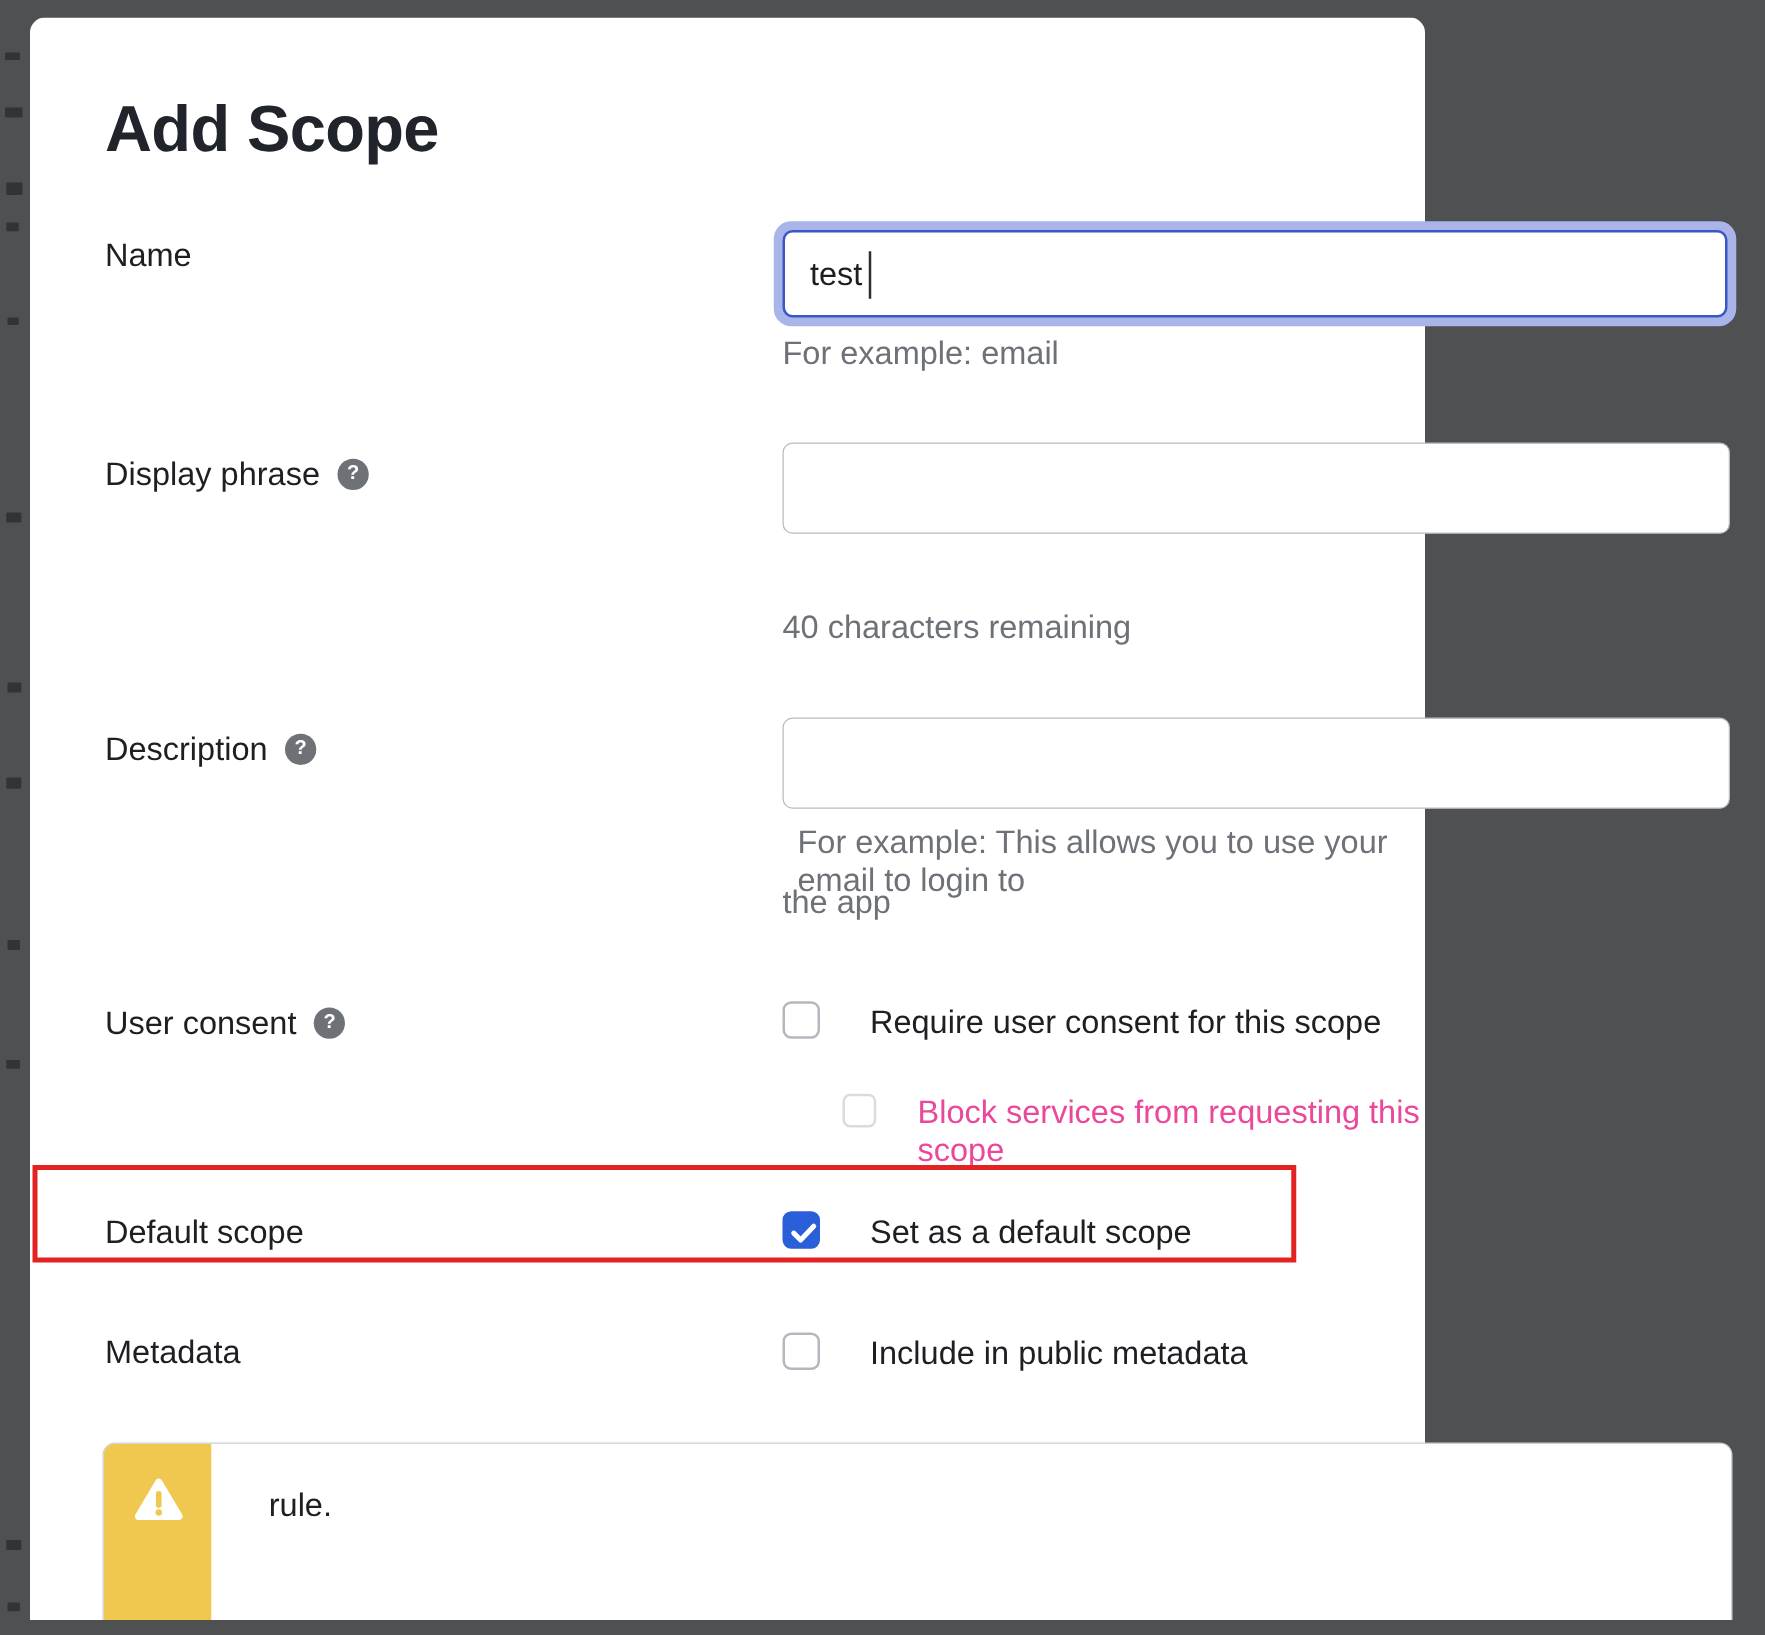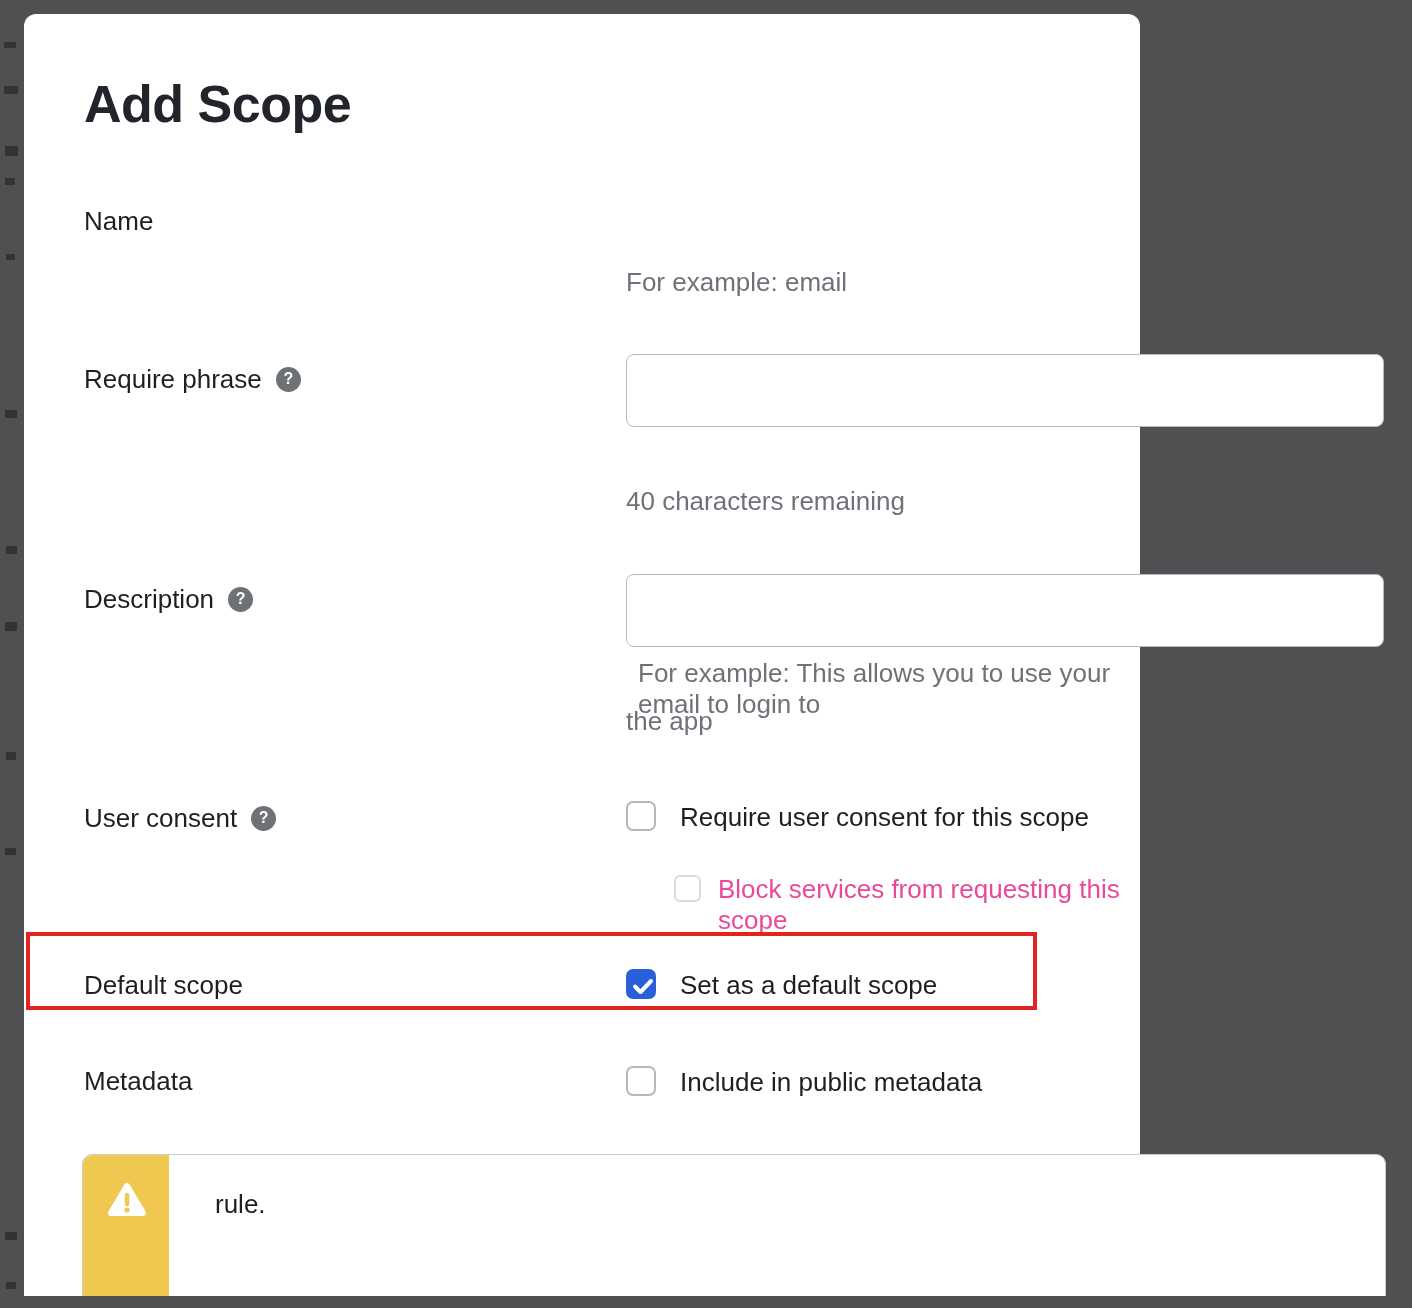--- a/index.html
+++ b/index.html
@@ -68,21 +68,21 @@
   .hint { position:absolute; left:602px; font-size:26px; color:#6e7278; }
 
   
   .checkbox {
     position:absolute; width:30px; height:30px;
     border:2px solid #b4b8be; border-radius:7px; background:#ffffff;
   }
   .checkbox.disabled { width:27px; height:27px; border-color:#d9dbde; border-radius:6px; }
   .checkbox.checked { background:#2b5fd9; border-color:#2b5fd9; }
   .checkbox.checked svg { position:absolute; left:3px; top:3px; }
-  .cb-label { position:absolute; font-size:26px; color:#1d1f23; }
+  .cb-label { position:absolute; font-size:26px; color:#1d1f23;margin-left:16px; }
   .cb-label.disabled { color:#ec4899; }
 
   
   .annotation-rect {
     position:absolute; left:26px; top:932px; width:1011px; height:78px;
     border:4px solid #e32222; z-index:40; pointer-events:none;
   }
 
   
   .callout {
@@ -102,27 +102,31 @@
 </style>
 </head>
 <body>
 
 <div class="stage">
 
   <div class="modal">
 
     <h1 class="dialog-title">Add Scope</h1>
 
-    <div class="label-row" style="top:192px;justify-content:center;">
+    <div class="label-row" style="top:175px;justify-content:center;">
       <span class="field-label">Name</span>
+    </div>
+    <div class="name-halo">
+      <input class="name-input" type="text" value="test" style="">
+      <div class="caret"></div>
     </div>
     <div class="hint" style="top:253px;">For example: email</div>
 
     <div class="label-row" style="top:350px;">
-      <span class="field-label">Require phrase</span>
+      <span class="field-label">Display phrase</span>
       <span class="help-icon">?</span>
     </div>
     <input class="text-input" style="top: 340px;" type="text" value="">
     <div class="hint" style="top:472px;">40 characters remaining</div>
 
     <div class="label-row" style="top:570px;">
       <span class="field-label">Description</span>
       <span class="help-icon">?</span>
     </div>
     <input class="text-input" style="top: 560px;" type="text" value="">

